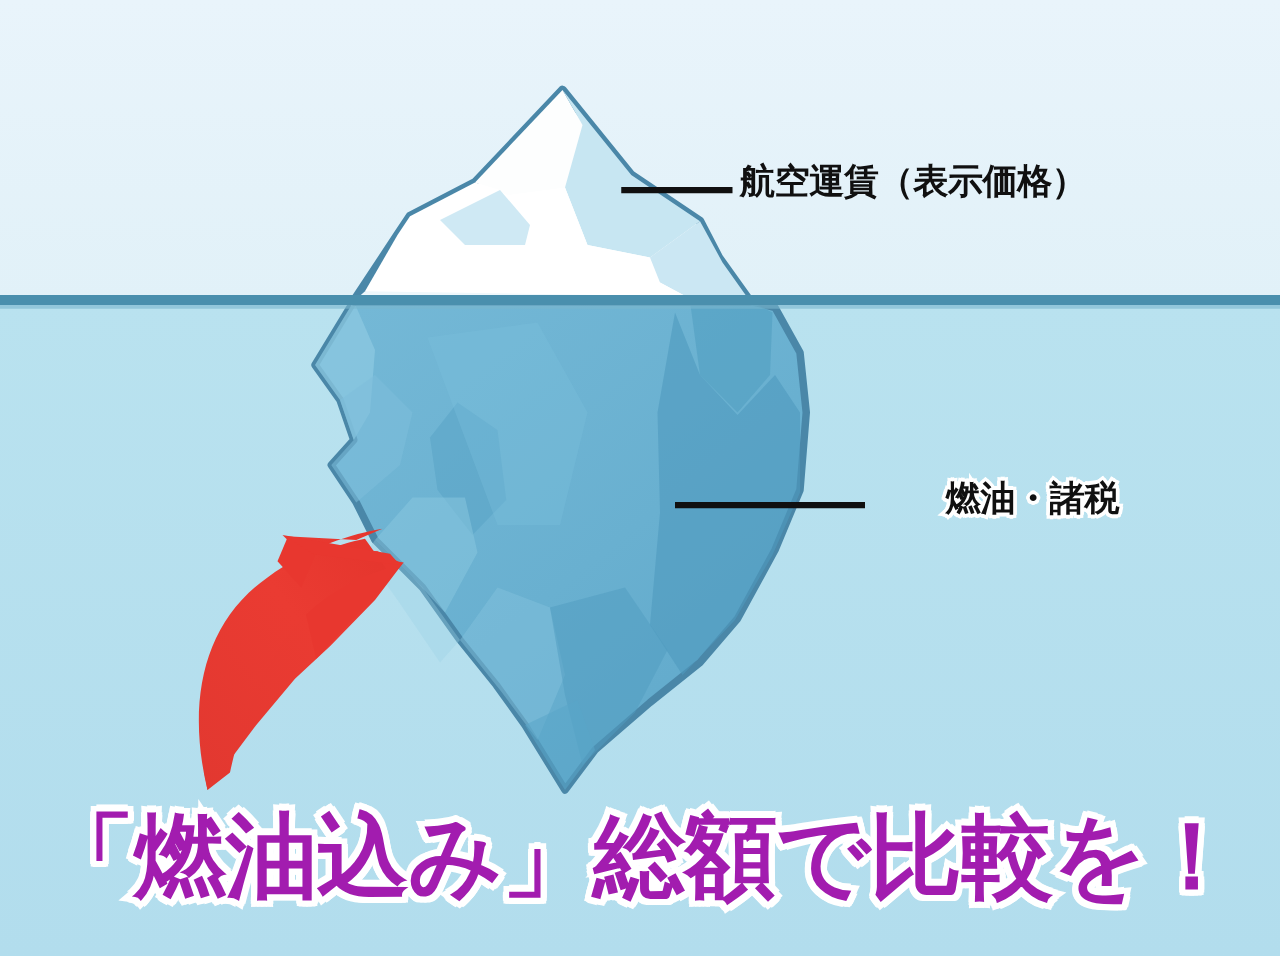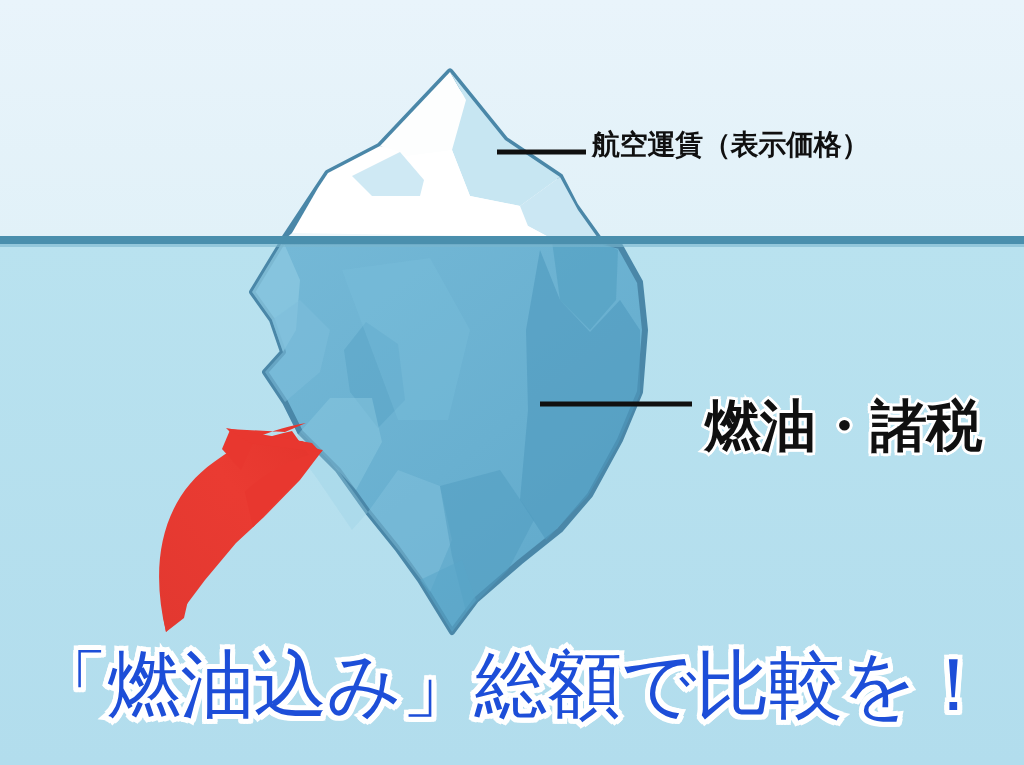--- a/index.html
+++ b/index.html
@@ -35,42 +35,41 @@
   #label-fare {
     left: 592px;
     top: 129px;
     font-size: 28px;
     letter-spacing: -0.01em;
   }
   #label-fuel {
     left: 670px;
     top: 383px;
     width: 312px;
-    text-align: right;
-    font-size: 56px;
+    text-align: center;
+    font-size: 28px;
     letter-spacing: -0.01em;
     -webkit-text-stroke: 5px #ffffff;
     paint-order: stroke fill;
     text-shadow:
       3px 0 0 #fff, -3px 0 0 #fff, 0 3px 0 #fff, 0 -3px 0 #fff,
       2px 2px 0 #fff, -2px 2px 0 #fff, 2px -2px 0 #fff, -2px -2px 0 #fff;
-    margin-top: 12px;
   }
   #label-fuel .ln {
     display: block;
   }
   #headline {
     position: absolute;
     left: 0;
     top: 646px;
     width: 1024px;
     text-align: center;
     font-size: 74px;
-    font-weight: 400;
-    color: #1d4ed8;
+    font-weight: 700;
+    color: #a21caf;
     letter-spacing: -0.012em;
     line-height: 1.05;
     white-space: nowrap;
     -webkit-text-stroke: 9px #ffffff;
     paint-order: stroke fill;
     text-shadow:
       5px 0 0 #fff, -5px 0 0 #fff, 0 5px 0 #fff, 0 -5px 0 #fff,
       4px 4px 0 #fff, -4px 4px 0 #fff, 4px -4px 0 #fff, -4px -4px 0 #fff,
       3px 5px 0 #fff, -3px 5px 0 #fff, 5px 3px 0 #fff, -5px 3px 0 #fff;
   }

